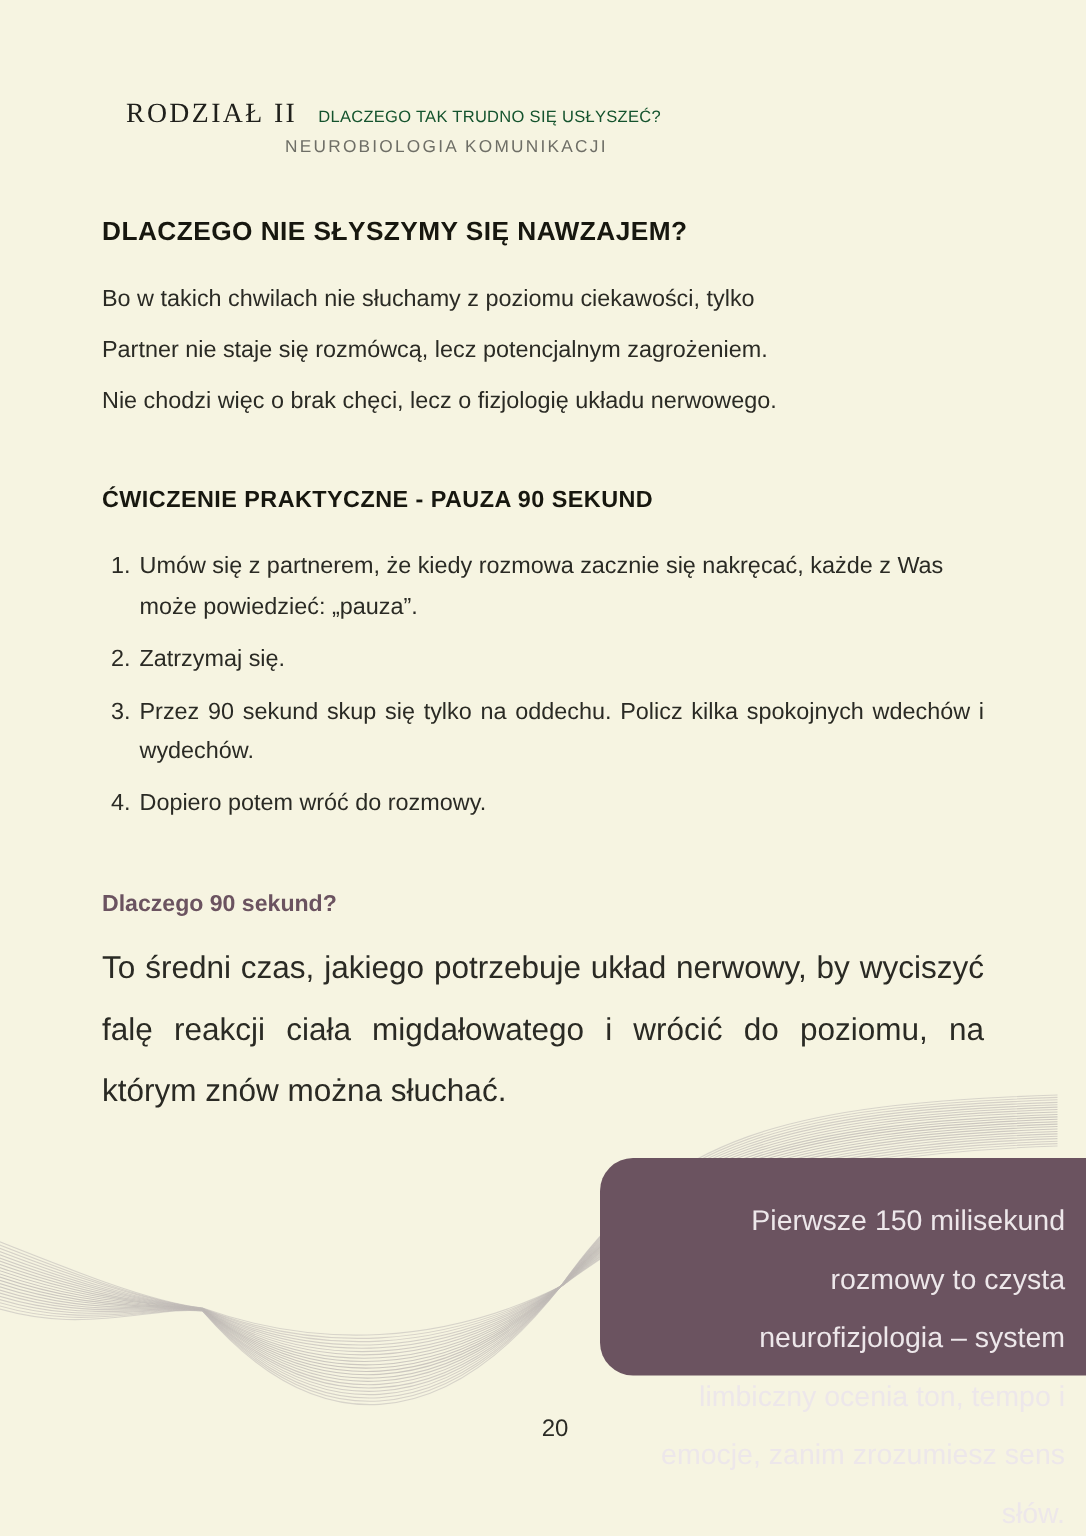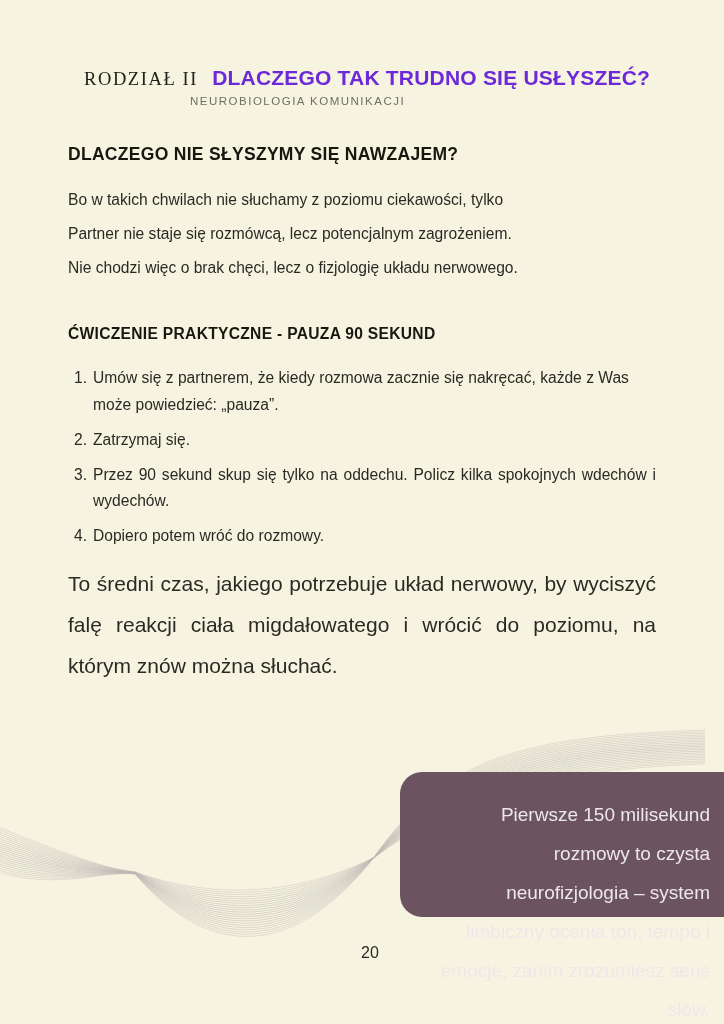--- a/index.html
+++ b/index.html
@@ -47,24 +47,24 @@
     margin-left: 16px;
   }
   .chapter-label {
     font-family: "Liberation Serif", serif;
     font-size: 18.5px;
     letter-spacing: 1.6px;
     color: #20201C;
     white-space: nowrap;
   }
   .chapter-title {
-    font-size: 21px;
-    font-weight: bold;
+    font-size: 11px;
+    font-weight: normal;
     letter-spacing: 0.2px;
-    color: #6d28d9;
+    color: #14532d;
     white-space: nowrap;
   }
   .chapter-subtitle {
     margin-top: 5px;
     margin-left: 122px;
     font-size: 11.5px;
     letter-spacing: 1.5px;
     color: #6E6E66;
     white-space: nowrap;
   }
@@ -225,20 +225,21 @@
 
     <h3 class="exercise-heading">ĆWICZENIE PRAKTYCZNE - PAUZA 90 SEKUND</h3>
 
     <ol class="steps">
       <li>Umów się z partnerem, że kiedy rozmowa zacznie się nakręcać, każde z Was może powiedzieć: „pauza”.</li>
       <li>Zatrzymaj się.</li>
       <li class="justify">Przez 90 sekund skup się tylko na oddechu. Policz kilka spokojnych wdechów i wydechów.</li>
       <li>Dopiero potem wróć do rozmowy.</li>
     </ol>
 
+    <h4 class="why-heading">Dlaczego 90 sekund?</h4>
     <p class="why-body">To średni czas, jakiego potrzebuje układ nerwowy, by wyciszyć falę reakcji ciała migdałowatego i wrócić do poziomu, na którym znów można słuchać.</p>
   </div>
 
   <div class="quote-card">
     <p>Pierwsze 150 milisekund rozmowy to czysta neurofizjologia – system limbiczny ocenia ton, tempo i emocje, zanim zrozumiesz sens słów.</p>
   </div>
 
   <div class="page-number">20</div>
 
 </div>

